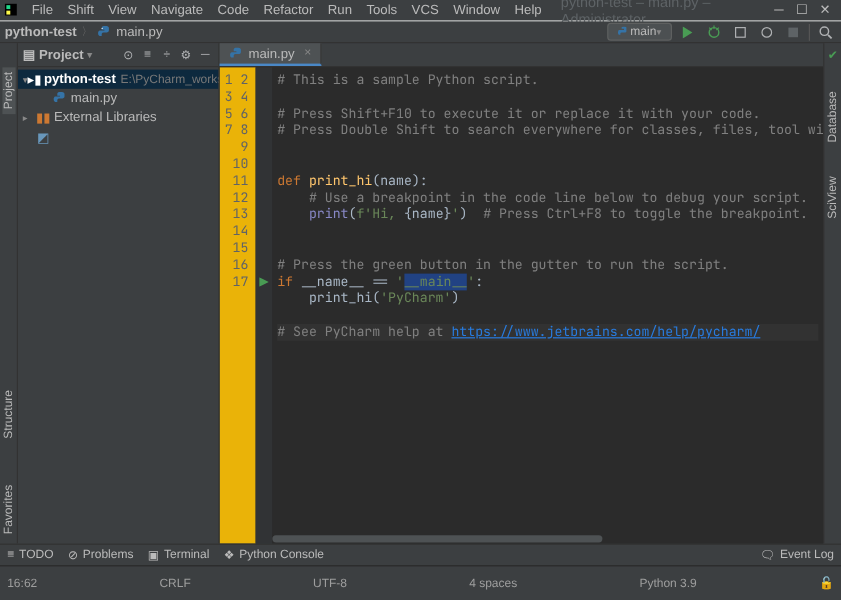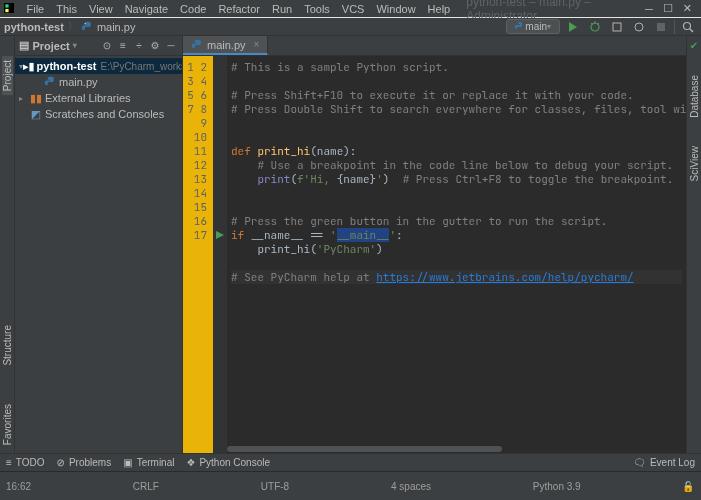--- a/index.html
+++ b/index.html
@@ -131,21 +131,21 @@
 
 <div class="titlebar">
   <span class="logo">
     <svg viewBox="0 0 16 16">
         <rect width="16" height="16" fill="#000"></rect>
         <rect x="2" y="2" width="5" height="5" fill="#21d789"></rect>
         <rect x="2" y="9" width="5" height="5" fill="#fcf84a"></rect>
       </svg>
   </span>
   <span class="menu-item">File</span>
-  <span class="menu-item">This</span>
+  <span class="menu-item">Shift</span>
   <span class="menu-item">View</span>
   <span class="menu-item">Navigate</span>
   <span class="menu-item">Code</span>
   <span class="menu-item">Refactor</span>
   <span class="menu-item">Run</span>
   <span class="menu-item">Tools</span>
   <span class="menu-item">VCS</span>
   <span class="menu-item">Window</span>
   <span class="menu-item">Help</span>
   <span class="title-text">python-test – main.py – Administrator</span>
@@ -252,21 +252,20 @@
         </span>
         <span>main.py</span>
       </div>
       <div class="tree-row">
         <span class="arrow">▸</span>
         <span class="ticon" style="color:#cc7832;">▮▮</span>
         <span>External Libraries</span>
       </div>
       <div class="tree-row" style="padding-left:14px;">
         <span class="ticon" style="color:#6897bb;">◩</span>
-        <span>Scratches and Consoles</span>
       </div>
     </div>
   </div>
 
   <div class="editor-area">
     <div class="tabbar">
       <div class="tab active">
         <svg class="py-icon" viewBox="0 0 16 16">
             <path fill="#3573a6" d="M8 1c-3 0-3 2-3 2v2h3v1H3s-2 0-2 3 2 3 2 3h2v-2s0-2 2-2h4s2 0 2-2V3s0-2-4-2z"></path>
           </svg>

